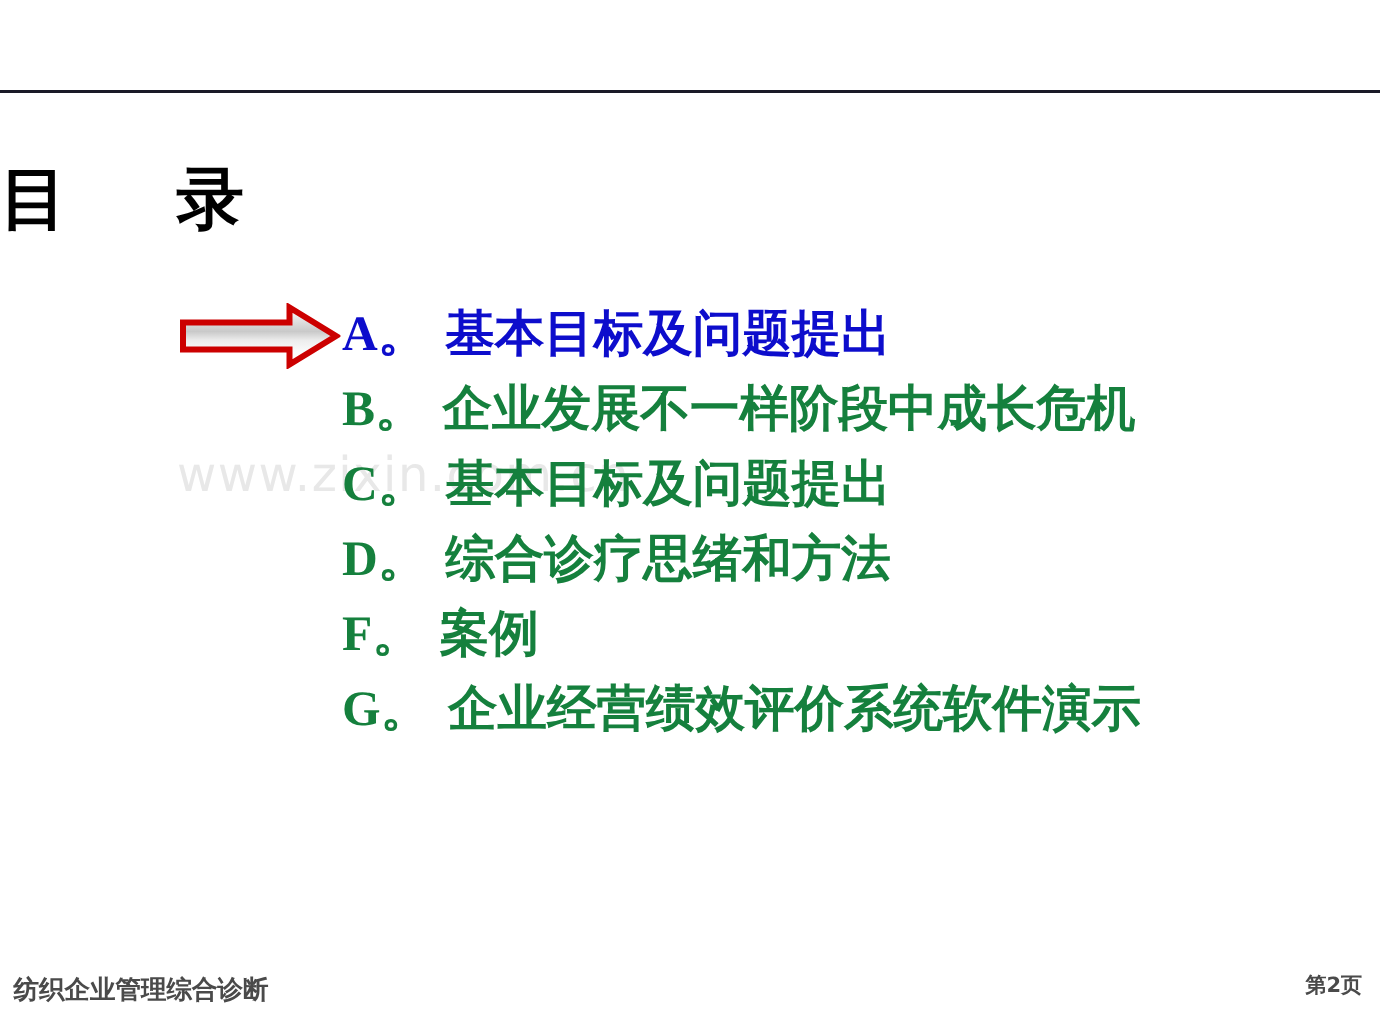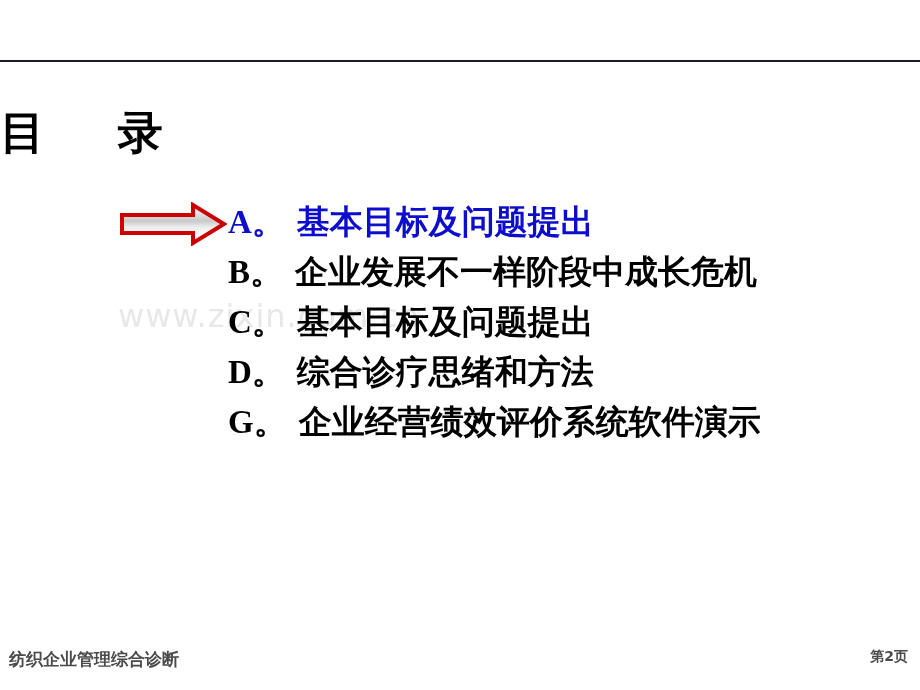--- a/index.html
+++ b/index.html
@@ -65,21 +65,21 @@
     left: 228px;
     top: 197px;
     width: 670px;
   }
 
   .toc-item {
     position: relative;
     height: 50px;
     line-height: 50px;
     white-space: nowrap;
-    color: #000000;
+    color: #15803d;
     font-family: "DejaVu Serif", "Liberation Serif", serif;
     font-size: 33px;
     font-weight: bold;
   }
 
   .toc-item .toc-letter {
     font-family: "Liberation Serif", "DejaVu Serif", serif;
     font-weight: bold;
     font-size: 33px;
   }
@@ -165,20 +165,23 @@
 
     <div class="toc-item">
       <span class="toc-letter">C。</span><span class="toc-text">基本目标及问题提出</span>
     </div>
 
     <div class="toc-item">
       <span class="toc-letter">D。</span><span class="toc-text">综合诊疗思绪和方法</span>
     </div>
 
 
+    <div class="toc-item">
+      <span class="toc-letter">F。</span><span class="toc-text">案例</span>
+    </div>
 
     <div class="toc-item">
       <span class="toc-letter">G。</span><span class="toc-text">企业经营绩效评价系统软件演示</span>
     </div>
 
   </div>
 
   <div id="footer-left">纺织企业管理综合诊断</div>
 
   <div id="footer-right">

